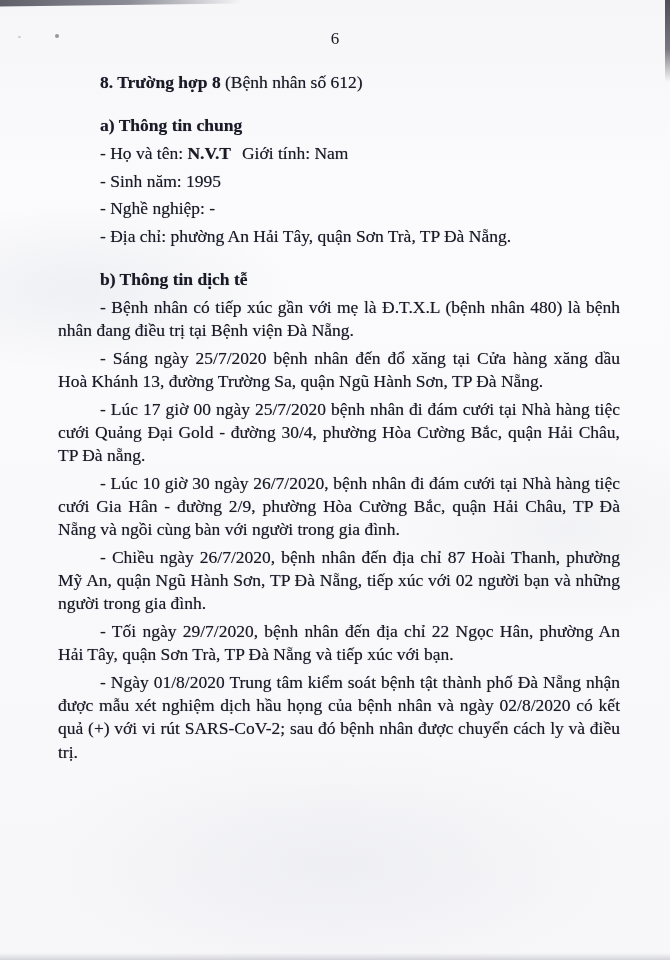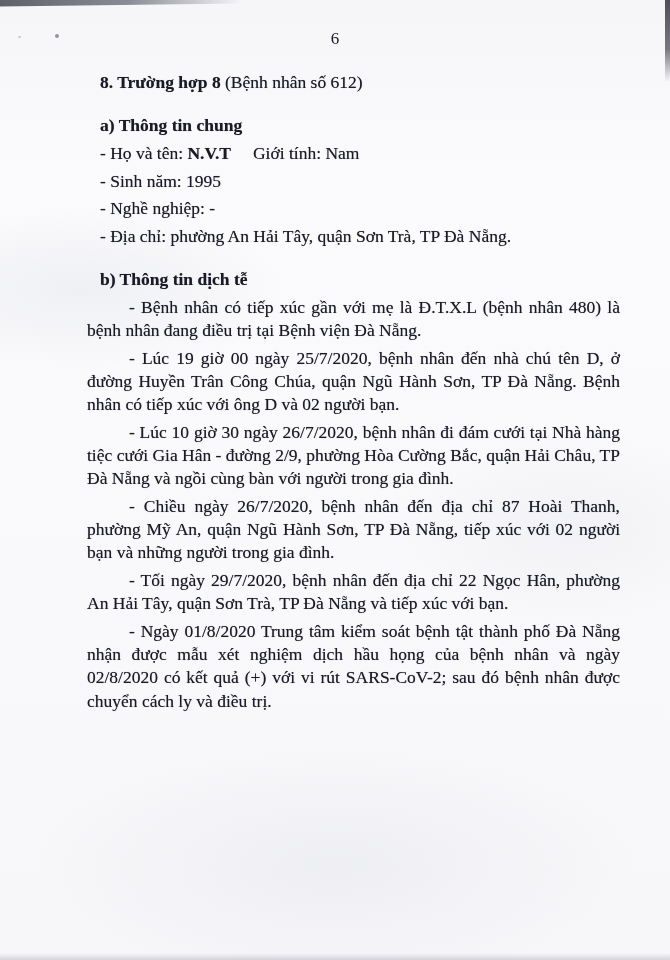--- a/index.html
+++ b/index.html
@@ -73,24 +73,23 @@
     margin: 4.5px 0;
     text-indent: 42px;
   }
   .content p.heading {
     margin-top: 20px;
     font-weight: bold;
   }
   .content p.heading .normal { font-weight: normal; }
   .content p.para {
     text-align: justify;
-    margin-left: 29px;
   }
   .b { font-weight: bold; }
-  .gender-gap { margin-left: 22px; text-align: center; }
+  .gender-gap { margin-left: 11px; text-align: center; }
 </style>
 </head>
 <body>
 
 <div class="page">
   <div class="edge-top"></div>
   <div class="edge-right"></div>
   <div class="edge-bottom"></div>
   <div class="speck-1"></div>
   <div class="speck-2"></div>
@@ -108,21 +107,22 @@
     <p class="line">- Sinh năm: 1995</p>
 
     <p class="line">- Nghề nghiệp: -</p>
 
     <p class="line">- Địa chỉ: phường An Hải Tây, quận Sơn Trà, TP Đà Nẵng.</p>
 
     <p class="heading">b) Thông tin dịch tễ</p>
 
     <div id="paras">
         <p class="para">- Bệnh nhân có tiếp xúc gần với mẹ là Đ.T.X.L (bệnh nhân 480) là bệnh nhân đang điều trị tại Bệnh viện Đà Nẵng.</p>
-        <p class="para">- Lúc 19 giờ 00 ngày 25/7/2020, bệnh nhân đến nhà chú tên D, ở đường Huyền Trân Công Chúa, quận Ngũ Hành Sơn, TP Đà Nẵng. Bệnh nhân có tiếp xúc với ông D và 02 người bạn.</p>
+        <p class="para">- Sáng ngày 25/7/2020 bệnh nhân đến đổ xăng tại Cửa hàng xăng dầu Hoà Khánh 13, đường Trường Sa, quận Ngũ Hành Sơn, TP Đà Nẵng.</p>
+        <p class="para">- Lúc 17 giờ 00 ngày 25/7/2020 bệnh nhân đi đám cưới tại Nhà hàng tiệc cưới Quảng Đại Gold - đường 30/4, phường Hòa Cường Bắc, quận Hải Châu, TP Đà nẵng.</p>
         <p class="para">- Lúc 10 giờ 30 ngày 26/7/2020, bệnh nhân đi đám cưới tại Nhà hàng tiệc cưới Gia Hân - đường 2/9, phường Hòa Cường Bắc, quận Hải Châu, TP Đà Nẵng và ngồi cùng bàn với người trong gia đình.</p>
         <p class="para">- Chiều ngày 26/7/2020, bệnh nhân đến địa chỉ 87 Hoài Thanh, phường Mỹ An, quận Ngũ Hành Sơn, TP Đà Nẵng, tiếp xúc với 02 người bạn và những người trong gia đình.</p>
         <p class="para">- Tối ngày 29/7/2020, bệnh nhân đến địa chỉ 22 Ngọc Hân, phường An Hải Tây, quận Sơn Trà, TP Đà Nẵng và tiếp xúc với bạn.</p>
         <p class="para">- Ngày 01/8/2020 Trung tâm kiểm soát bệnh tật thành phố Đà Nẵng nhận được mẫu xét nghiệm dịch hầu họng của bệnh nhân và ngày 02/8/2020 có kết quả (+) với vi rút SARS-CoV-2; sau đó bệnh nhân được chuyển cách ly và điều trị.</p>
       </div>
 
   </div>
 </div>
 
 </body></html>

